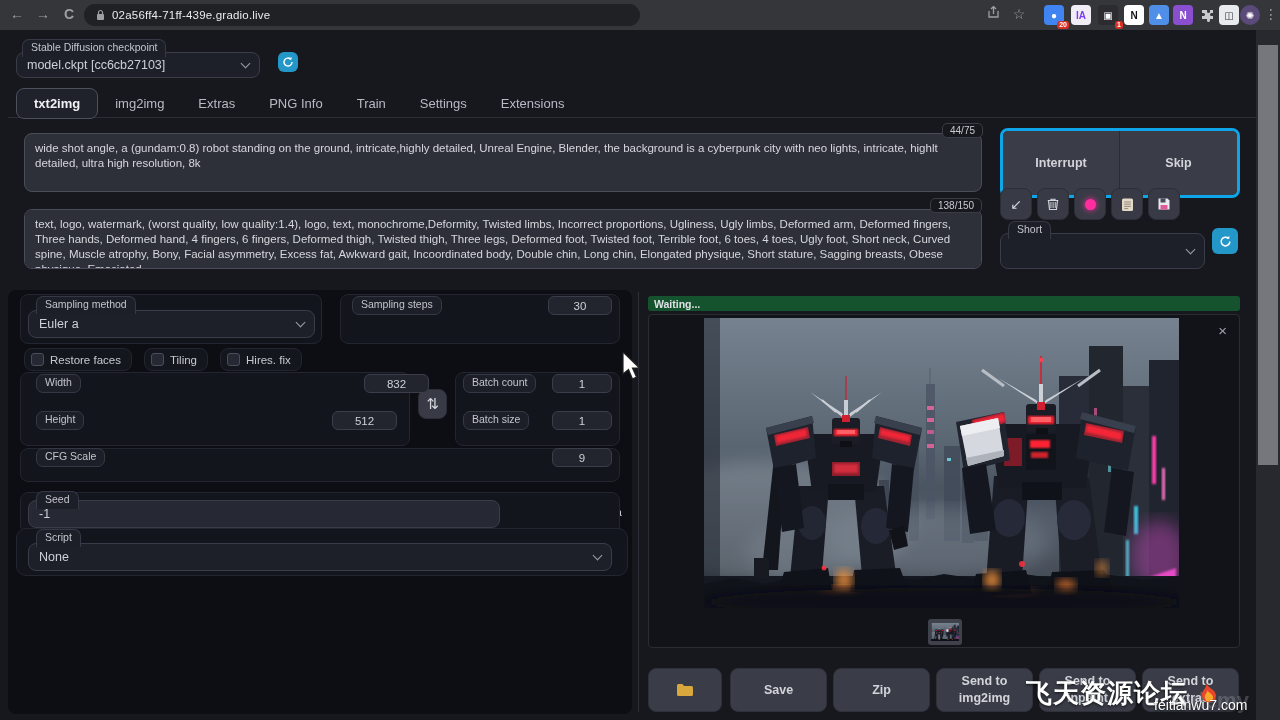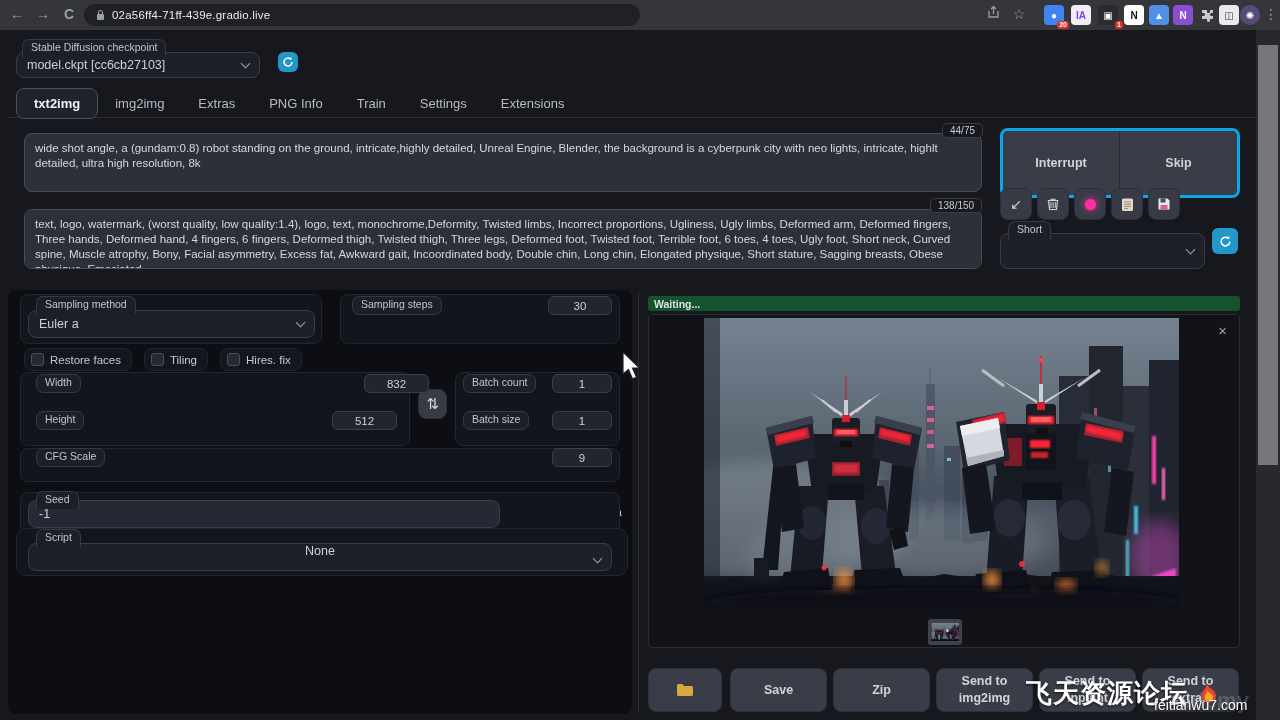--- a/index.html
+++ b/index.html
@@ -276,21 +276,21 @@
   <div class="iconbtn abs" style="left:541px; top:498px; width:29px; height:32px;">
     <span style="color:#46c15c; font-size:15px;">♻</span>
   </div>
   <div class="abs" style="left:576px; top:505px; display:flex; align-items:center; gap:6px;">
     <span class="checkbox"></span>
     <span class="cklabel">Extra</span>
   </div>
 
   <div class="block" style="left:16px; top:528px; width:612px; height:48px; border-radius:10px;"></div>
   <span class="chip" style="left:36px; top:529px;">Script</span>
-  <div class="dropdown" style="left:28px; top:543px; width:584px; height:28px;flex-direction:column;">
+  <div class="dropdown" style="left:28px; top:543px; width:584px; height:28px;">
     <span>None</span>
     <span class="caret"></span>
   </div>
 
   <div id="progressbar">
     <span>Waiting...</span>
   </div>
 
   <div id="gallery">
     <span id="closex">×</span>

